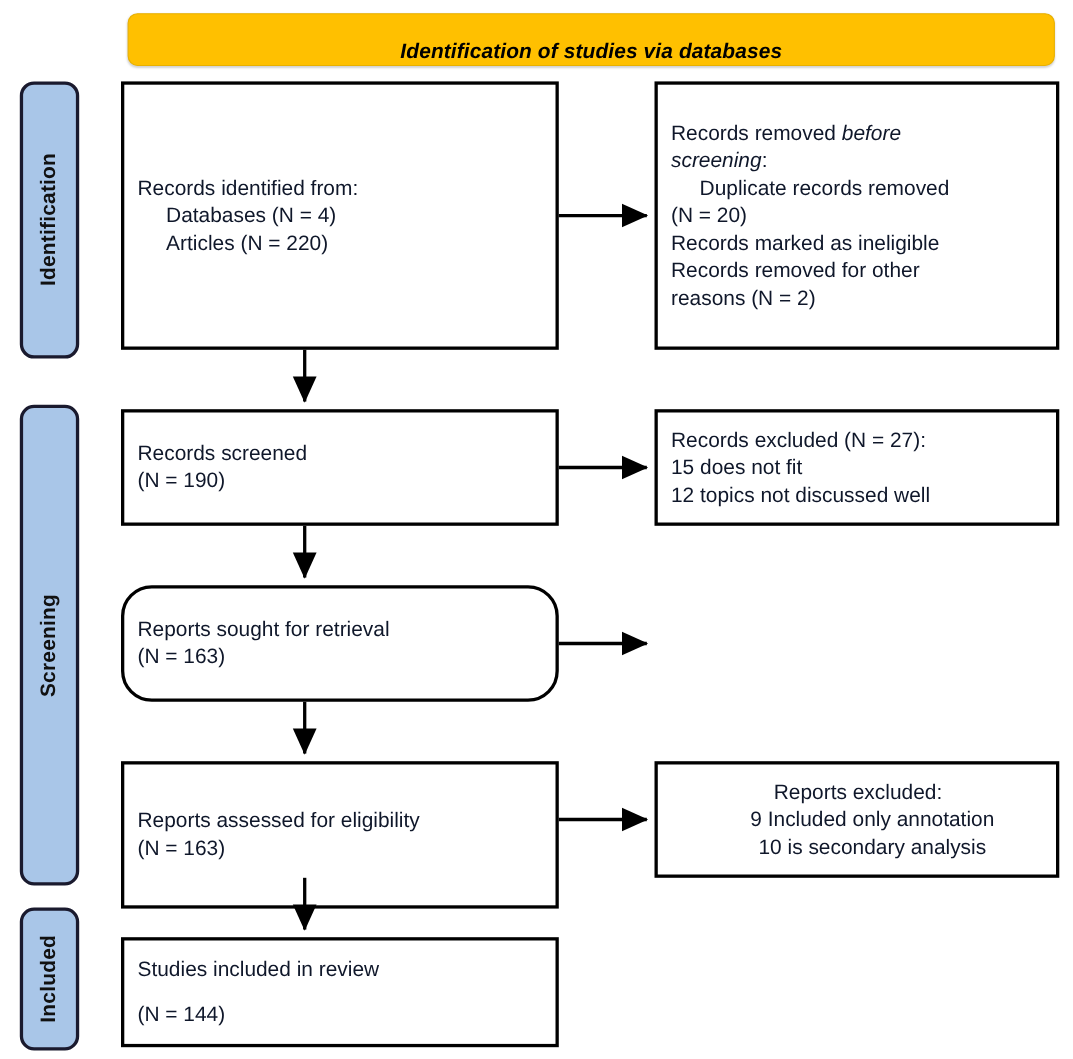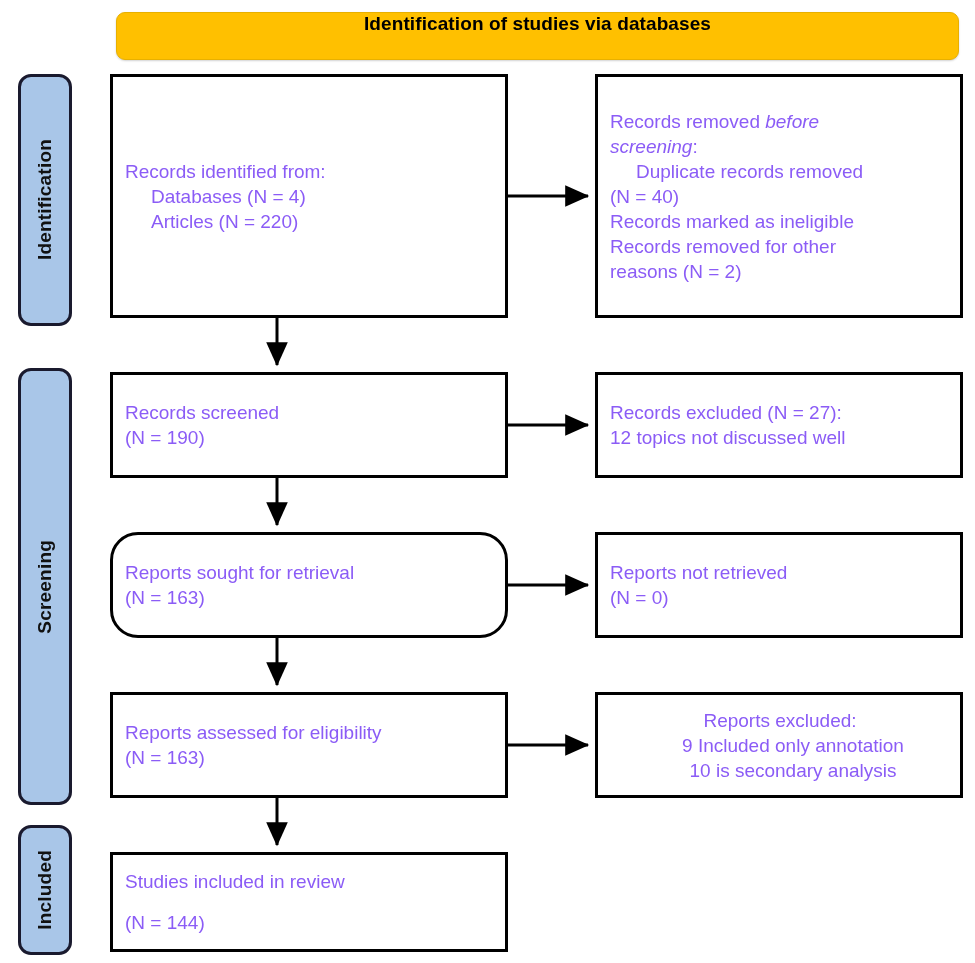--- a/index.html
+++ b/index.html
@@ -28,23 +28,24 @@
     position: absolute;
     left: 116px;
     top: 12px;
     width: 843px;
     height: 48px;
     background: #FFC000;
     border: 1px solid #E8B000;
     border-radius: 9px;
     box-sizing: border-box;
     display: flex;
-    align-items: flex-start;
+    align-items: flex-end;
     justify-content: center;
     box-shadow: 0 1px 2px rgba(0,0,0,0.18);
+    font-style: italic;
   }
   .title-banner-text {
     font-size: 19px;
     font-weight: bold;
     color: #000000;
     letter-spacing: 0.1px;
     white-space: nowrap;
   }
 
   
@@ -80,38 +81,38 @@
     border: 3px solid #000000;
     box-sizing: border-box;
     display: flex;
     flex-direction: column;
     justify-content: center;
     padding: 6px 10px 6px 12px;
   }
   .box-text {
     font-size: 19px;
     line-height: 25px;
-    color: #8b5cf6;
+    color: #0f172a;
     white-space: pre-wrap;
   }
   .box-text.indent { padding-left: 26px; }
   .box-text .ital { font-style: italic; }
 
   
   .box-left  { left: 110px; width: 398px; }
   
   .box-right { left: 595px; width: 368px; }
 
   .box-r1l { top: 74px;  height: 244px; }
   .box-r1r { top: 74px;  height: 244px; }
   .box-r2l { top: 372px; height: 106px; }
   .box-r2r { top: 372px; height: 106px; }
   .box-r3l { top: 532px; height: 106px; border-radius: 28px; }
   .box-r3r { top: 532px; height: 106px; }
-  .box-r4l { top: 692px; height: 106px; }
+  .box-r4l { top: 692px; height: 134px; }
   .box-r4r { top: 692px; height: 106px; align-items: center; }
   .box-r5l { top: 852px; height: 100px; gap: 16px; }
 
   
   #connectors {
     position: absolute;
     left: 0; top: 0;
     width: 975px;
     height: 963px;
     pointer-events: none;
@@ -139,45 +140,42 @@
   <div class="box box-left box-r1l">
     <div class="box-text">Records identified from:</div>
     <div class="box-text indent">Databases (N = 4)</div>
     <div class="box-text indent">Articles (N = 220)</div>
   </div>
 
   <div class="box box-right box-r1r">
     <div class="box-text"><span>Records removed </span><span class="ital">before</span></div>
     <div class="box-text"><span class="ital">screening</span><span>:</span></div>
     <div class="box-text indent">Duplicate records removed</div>
-    <div class="box-text">(N = 40)</div>
+    <div class="box-text">(N = 20)</div>
     <div class="box-text">Records marked as ineligible</div>
     <div class="box-text">Records removed for other</div>
     <div class="box-text">reasons (N = 2)</div>
   </div>
 
   <div class="box box-left box-r2l">
     <div class="box-text">Records screened</div>
     <div class="box-text">(N = 190)</div>
   </div>
 
   <div class="box box-right box-r2r">
     <div class="box-text">Records excluded (N = 27):</div>
+    <div class="box-text">15 does not fit</div>
     <div class="box-text">12 topics not discussed well</div>
   </div>
 
   <div class="box box-left box-r3l">
     <div class="box-text">Reports sought for retrieval</div>
     <div class="box-text">(N = 163)</div>
   </div>
 
-  <div class="box box-right box-r3r">
-    <div class="box-text">Reports not retrieved</div>
-    <div class="box-text">(N = 0)</div>
-  </div>
 
   <div class="box box-left box-r4l">
     <div class="box-text">Reports assessed for eligibility</div>
     <div class="box-text">(N = 163)</div>
   </div>
 
   <div class="box box-right box-r4r">
     <div class="box-text">Reports excluded:</div>
     <div class="box-text indent">9 Included only annotation</div>
     <div class="box-text indent">10 is secondary analysis</div>

